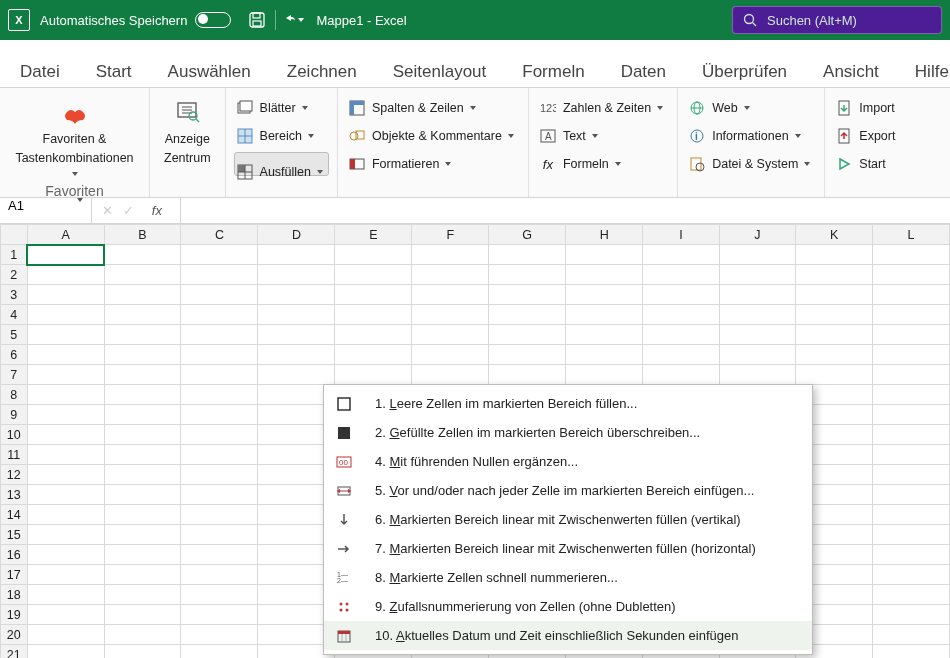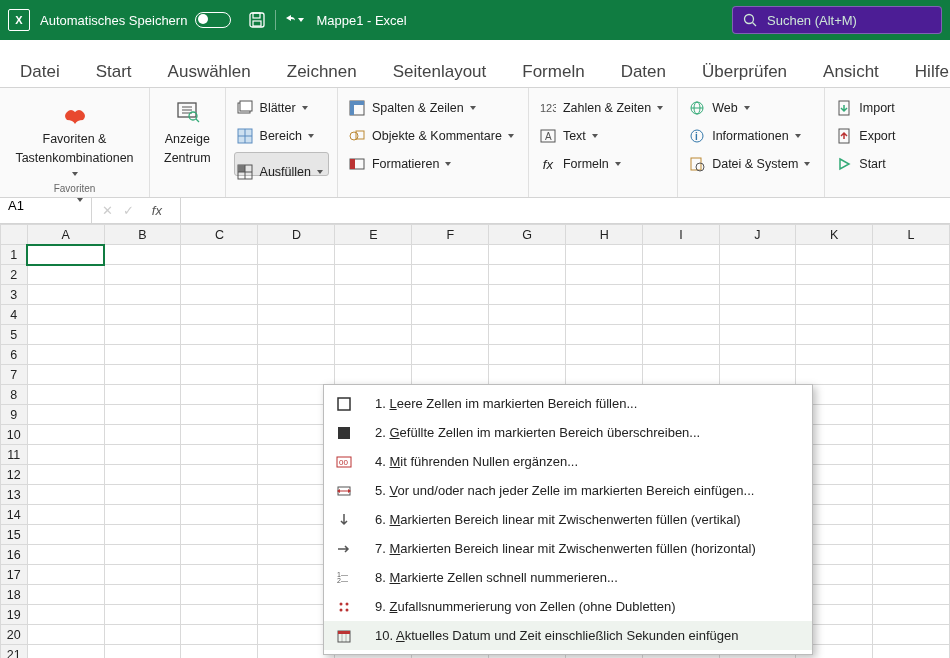--- a/index.html
+++ b/index.html
@@ -21,21 +21,21 @@
   .ribbon-tabs { height: 48px; background: #fff; display: flex; align-items: flex-end; border-bottom: 1px solid #d4d4d4; padding: 0 10px; font-size: 17px; gap: 16px; }
   .ribbon-tabs .tab { padding: 6px 10px 5px; color: #444; cursor: pointer; }
   .ribbon-tabs .tab.active { color: #107c41; font-weight: 600; border-bottom: 2px solid #107c41; }
 
   
   .ribbon { height: 110px; background: #fafafa; border-bottom: 1px solid #d4d4d4; display: flex; font-size: 12.5px; color: #222; position: relative; }
   .group { border-right: 1px solid #e0e0e0; padding: 6px 8px 2px; display: flex; flex-direction: column; }
   .group-no-footer { border-right: 1px solid #e0e0e0; padding: 6px 8px; display: flex; }
   .big-btn { display: flex; flex-direction: column; align-items: center; justify-content: flex-start; width: auto; padding: 2px 6px; text-align: center; line-height: 1.2; gap: 4px; }
   .big-btn .ic { height: 32px; display: flex; align-items: center; justify-content: center; }
-  .group-label { text-align: center; font-size: 10px; color: #666; margin-top: auto; padding-bottom: 2px; }
+  .group-label { text-align: center; font-size: 14px; color: #666; margin-top: auto; padding-bottom: 2px; }
   .col { display: flex; flex-direction: column; gap: 4px; justify-content: flex-start; padding: 2px 0; }
   .small-btn { display: flex; align-items: center; gap: 6px; padding: 2px 6px 2px 2px; white-space: nowrap; height: 24px; }
   .small-btn.active { background: #e6e6e6; border: 1px solid #bcbcbc; border-radius: 3px; padding: 17px 5px 1px 1px; }
   .small-btn .sic { width: 18px; height: 18px; display: flex; align-items: center; justify-content: center; }
 
   
   .formula-bar { height: 26px; border-bottom: 1px solid #d4d4d4; display: flex; align-items: center; font-size: 13px; background: #fff; }
   .name-box { width: 92px; height: 100%; border-right: 1px solid #d4d4d4; display: flex; align-items: flex-start; padding: 0 8px; position: relative; }
   .name-box .nb-caret { margin-left: auto; }
   .fx-btns { display: flex; align-items: center; gap: 10px; padding: 0 10px; color: #888; border-right: 1px solid #d4d4d4; height: 100%; }

